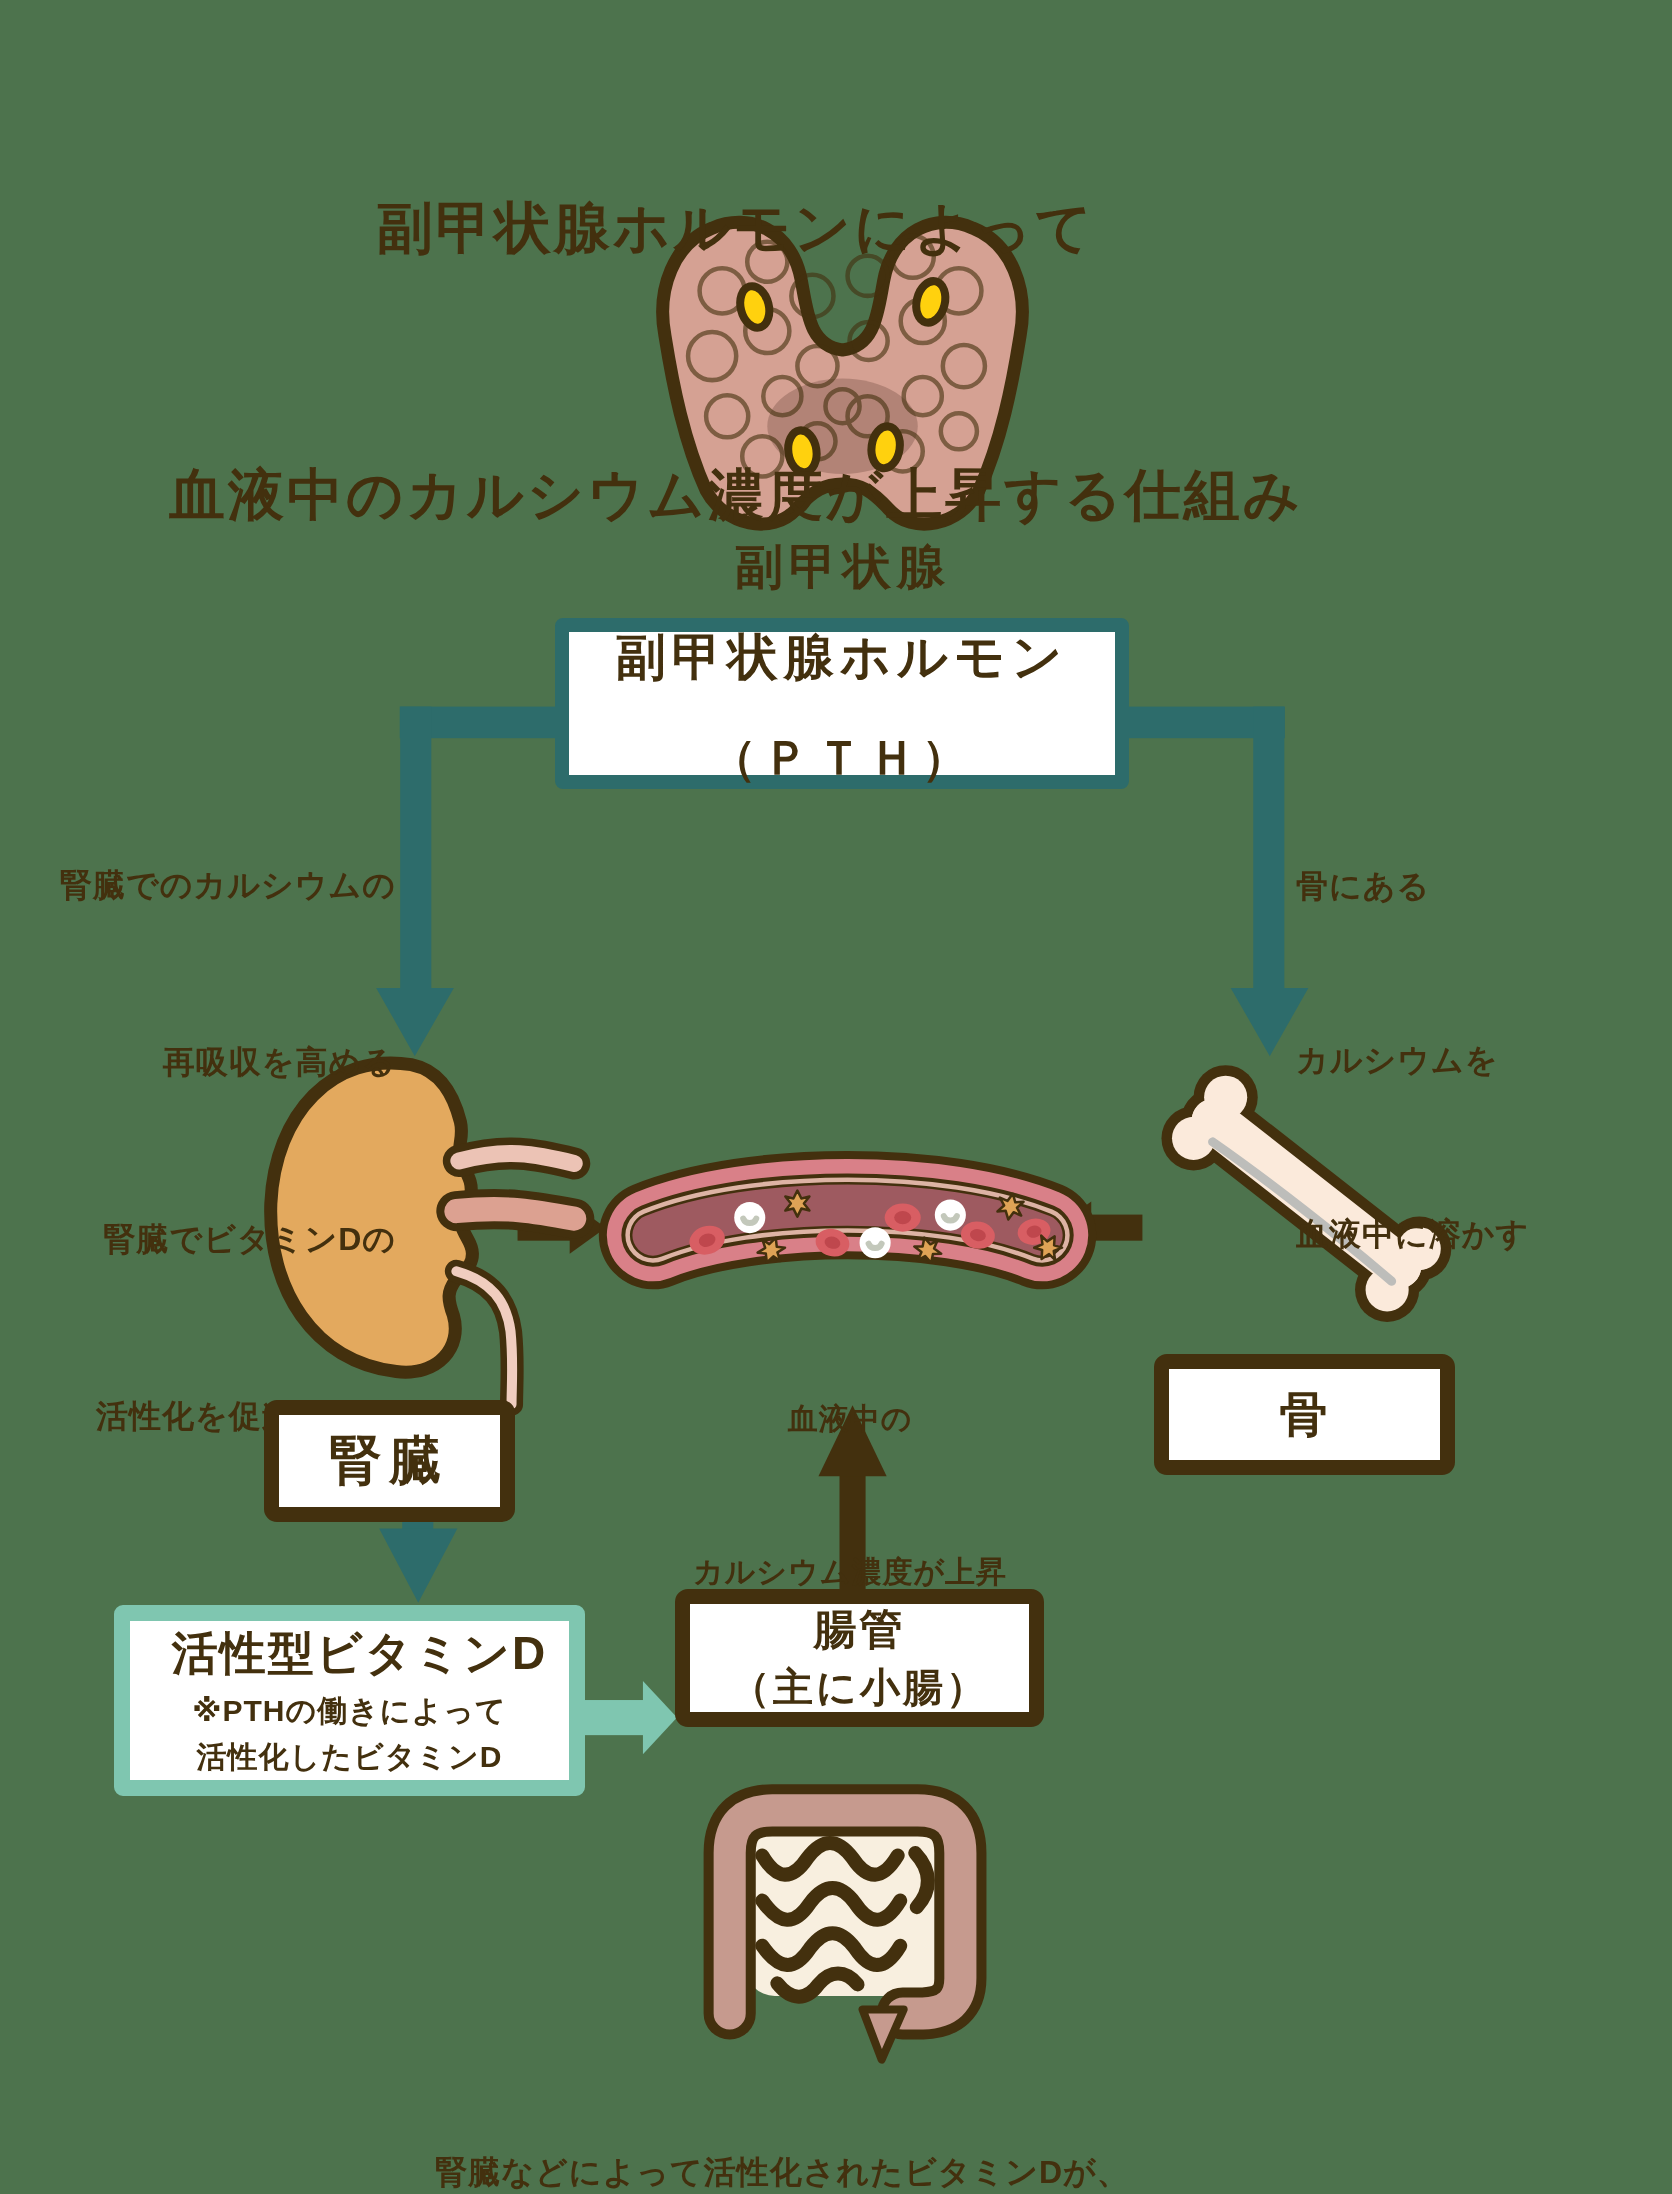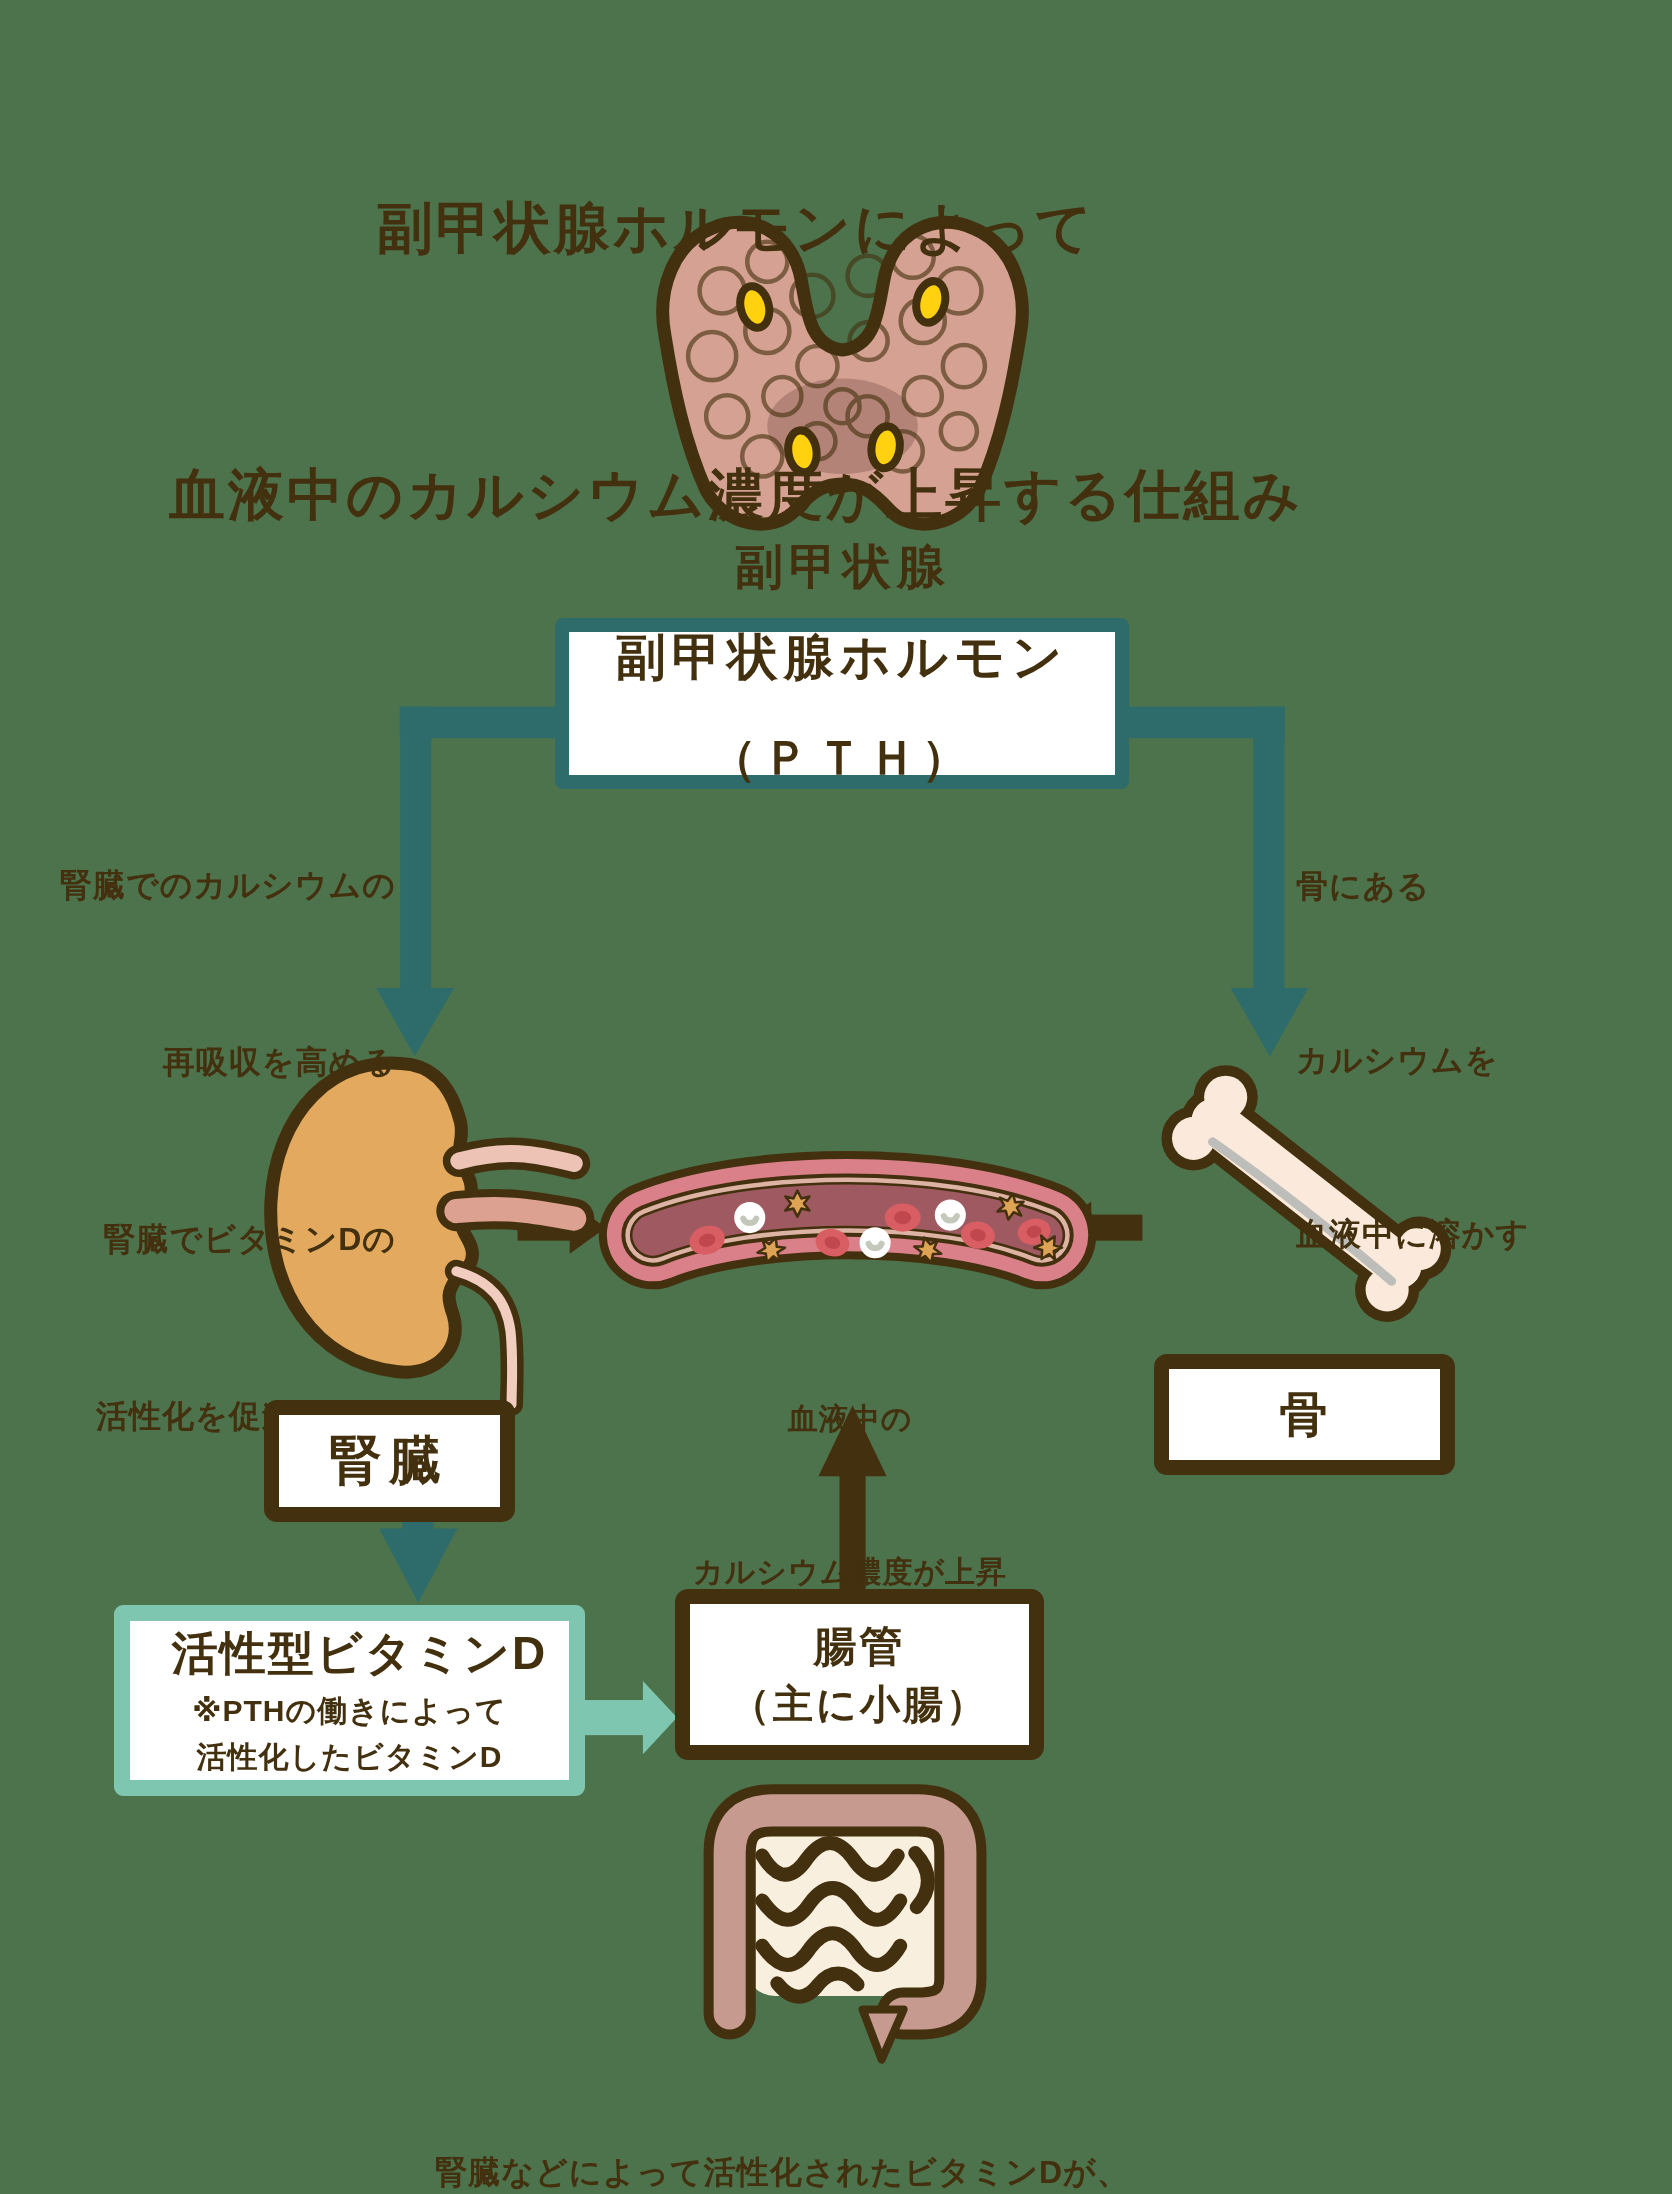--- a/index.html
+++ b/index.html
@@ -25,21 +25,21 @@
            box-sizing:border-box;font-size:50px;line-height:59px;letter-spacing:6px;padding-top:8px;gap:41px;}
   .box-pth .sub{font-size:47px;}
   .box-kidney{left:264px;top:1400px;width:251px;height:122px;border:15px solid #43300e;border-radius:13px;
            box-sizing:border-box;font-size:52px;letter-spacing:8px;}
   .box-bone{left:1154px;top:1354px;width:301px;height:121px;border:15px solid #43300e;border-radius:13px;
            box-sizing:border-box;font-size:48px;letter-spacing:2px;}
   .box-vitamin{left:114px;top:1605px;width:471px;height:191px;border:16px solid #7fc6b0;border-radius:9px;
            box-sizing:border-box;justify-content:flex-start;padding-top:7px;}
   .box-vitamin .vt{font-size:46px;line-height:51px;letter-spacing:2px;margin-left:20px;}
   .box-vitamin .vn{font-size:30px;line-height:46px;letter-spacing:1px;margin-top:9px;}
-  .box-intestine{left:675px;top:1589px;width:369px;height:171px;border:15px solid #43300e;border-radius:13px;
+  .box-intestine{left:675px;top:1589px;width:369px;height:138px;border:15px solid #43300e;border-radius:13px;
            box-sizing:border-box;font-size:43px;line-height:58px;letter-spacing:3px;}
   .box-intestine .sub{font-size:40px;}
 </style>
 </head>
 <body>
 
 <div class="canvas">
 
   <svg class="svg-layer" width="1672" height="2194" viewBox="0 0 3334 4375">
 

